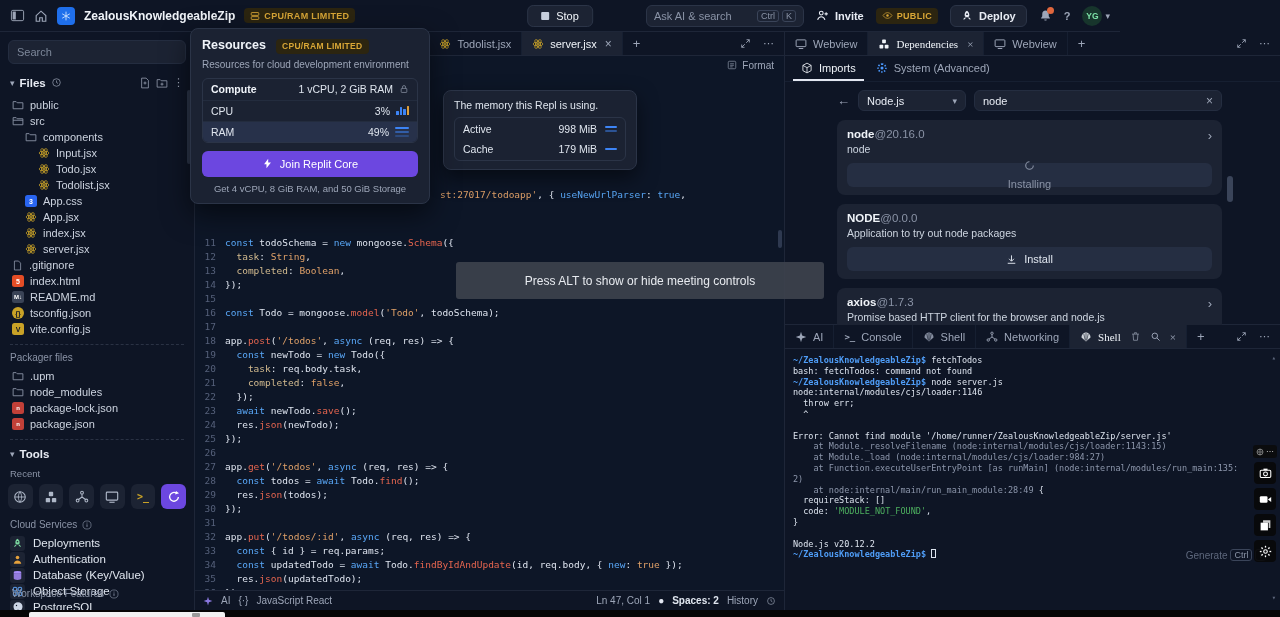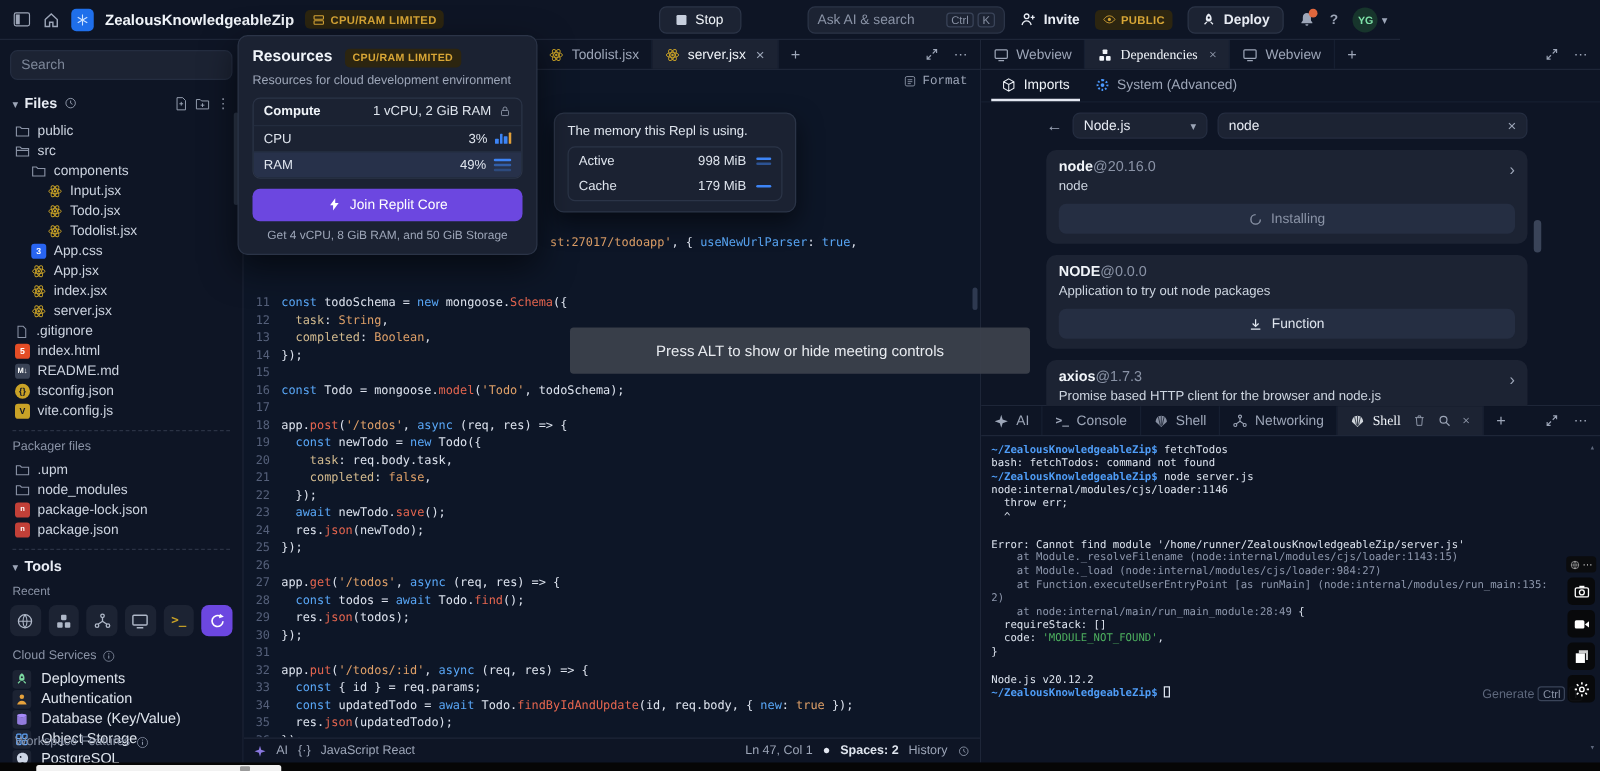--- a/index.html
+++ b/index.html
@@ -57,21 +57,21 @@
   .sb-scroll{position:absolute;right:3px;top:58px;width:4px;height:74px;background:#2b3548;border-radius:2px;}
 
   
   .editor{position:absolute;left:195px;top:32px;width:590px;height:578px;background:#0d1627;border-right:1px solid #1e2638;}
   .etabs{height:24px;display:flex;align-items:stretch;background:#0e1525;border-bottom:1px solid #1e2638;}
   .etab{display:flex;align-items:center;gap:6px;padding:0 10px;color:#9da6b8;border-right:1px solid #161f31;cursor:pointer;white-space:nowrap;}
   .etab.active{background:#1c2333;color:#f0f4f9;}
   .etab .x{color:#9da6b8;margin-left:2px;font-size:12px;}
   .etab-plus{display:flex;align-items:center;padding:0 10px;color:#9da6b8;font-size:13px;cursor:pointer;}
   .etabs .rt{margin-left:auto;display:flex;align-items:center;gap:12px;padding:0 10px;color:#9da6b8;}
-  .etoolbar{height:18px;display:flex;align-items:center;justify-content:flex-end;padding:0 10px;gap:5px;color:#9da6b8;font-size:10px;font-family:Liberation Mono, monospace;}
+  .etoolbar{height:18px;display:flex;align-items:center;justify-content:flex-end;padding:0 10px;gap:5px;color:#9da6b8;font-size:10px;}
   .codewrap{position:relative;height:516px;overflow:hidden;font-family:"DejaVu Sans Mono",monospace;font-size:9.5px;line-height:14px;}
   .codelines{padding-top:162px;}
   .cl{display:flex;height:14px;}
   .ln{width:30px;text-align:right;padding-right:9px;color:#55607a;flex:none;}
   .lc{white-space:pre;color:#dde3ee;}
   .t-k{color:#59a7f7;}.t-f{color:#e5654f;}.t-s{color:#dfa068;}.t-p{color:#d2ba8e;}.t-w{color:#dde3ee;}
   .frag{position:absolute;left:245px;top:114px;white-space:pre;}
   .escroll{position:absolute;right:2px;top:156px;width:4px;height:18px;background:#2e3950;border-radius:2px;}
   .estatus{position:absolute;left:0;bottom:0;width:100%;height:20px;border-top:1px solid #1e2638;background:#0e1525;
            display:flex;align-items:center;padding:0 8px;gap:8px;font-size:10px;color:#9da6b8;}
@@ -97,21 +97,21 @@
   .rsearch{flex:1;height:21px;background:#1c2333;border:1px solid #242d40;border-radius:6px;display:flex;
            align-items:center;padding:0 8px;color:#e8ecf4;cursor:text;}
   .rsearch .x{margin-left:auto;color:#9da6b8;font-size:12px;cursor:pointer;}
   .pkg{background:#1c2333;border-radius:8px;padding:8px 10px;margin-top:9px;position:relative;}
   .pkg .nm{font-weight:bold;color:#f0f4f9;font-size:11.5px;}
   .pkg .ver{color:#8a93a6;font-weight:normal;}
   .pkg .chev{position:absolute;right:10px;top:8px;color:#9da6b8;font-size:13px;cursor:pointer;}
   .pkg .desc{color:#cdd5e0;font-size:10.5px;margin-top:3px;}
   .pkg .act{margin-top:8px;height:24px;background:#252e42;border-radius:6px;display:flex;align-items:center;
             justify-content:center;gap:7px;color:#dfe5ee;cursor:pointer;}
-  .pkg .act.installing{color:#8a93a6;}
+  .pkg .act.installing{color:#8a93a6;flex-direction:column;}
   .pt-scroll{position:absolute;right:47px;top:94px;width:6px;height:26px;background:#3a4459;border-radius:3px;}
   .term{position:relative;height:261px;padding:6px 8px;font-family:"DejaVu Sans Mono",monospace;font-size:8.5px;line-height:10.8px;overflow:hidden;}
   .tl{white-space:pre;min-height:10.8px;}
   .s-p{color:#4f9df7;font-weight:bold;}
   .s-w{color:#dce3ee;}
   .s-d{color:#8d97ac;}
   .s-g{color:#4db05f;}
   .s-c{display:inline-block;width:5px;height:9px;border:1px solid #dce3ee;vertical-align:-1px;}
   .gen{position:absolute;right:14px;top:200px;color:#5d677c;font:10px "Liberation Sans",sans-serif;display:flex;align-items:center;}
   .tscroll{position:absolute;right:4px;color:#5d677c;font-size:7px;}
@@ -910,21 +910,21 @@
           </div>
           <div class="pkg">
             <div class="nm">NODE<span class="ver">@0.0.0</span></div>
             <div class="desc">Application to try out node packages</div>
             <div class="act install">
               <span class="icon">
                 <svg viewBox="0 0 16 16" width="11" height="11">
                   <path fill="none" stroke="currentColor" stroke-width="1.4" d="M8 2v8M4.5 7L8 10.5 11.5 7M2.5 13.5h11"></path>
                 </svg>
               </span>
-              <span>Function</span>
+              <span>Install</span>
             </div>
           </div>
           <div class="pkg">
             <div class="nm">axios<span class="ver">@1.7.3</span></div>
             <span class="chev">›</span>
             <div class="desc">Promise based HTTP client for the browser and node.js</div>
           </div>
         </div>
       <div class="pt-scroll"></div>
     </div>

